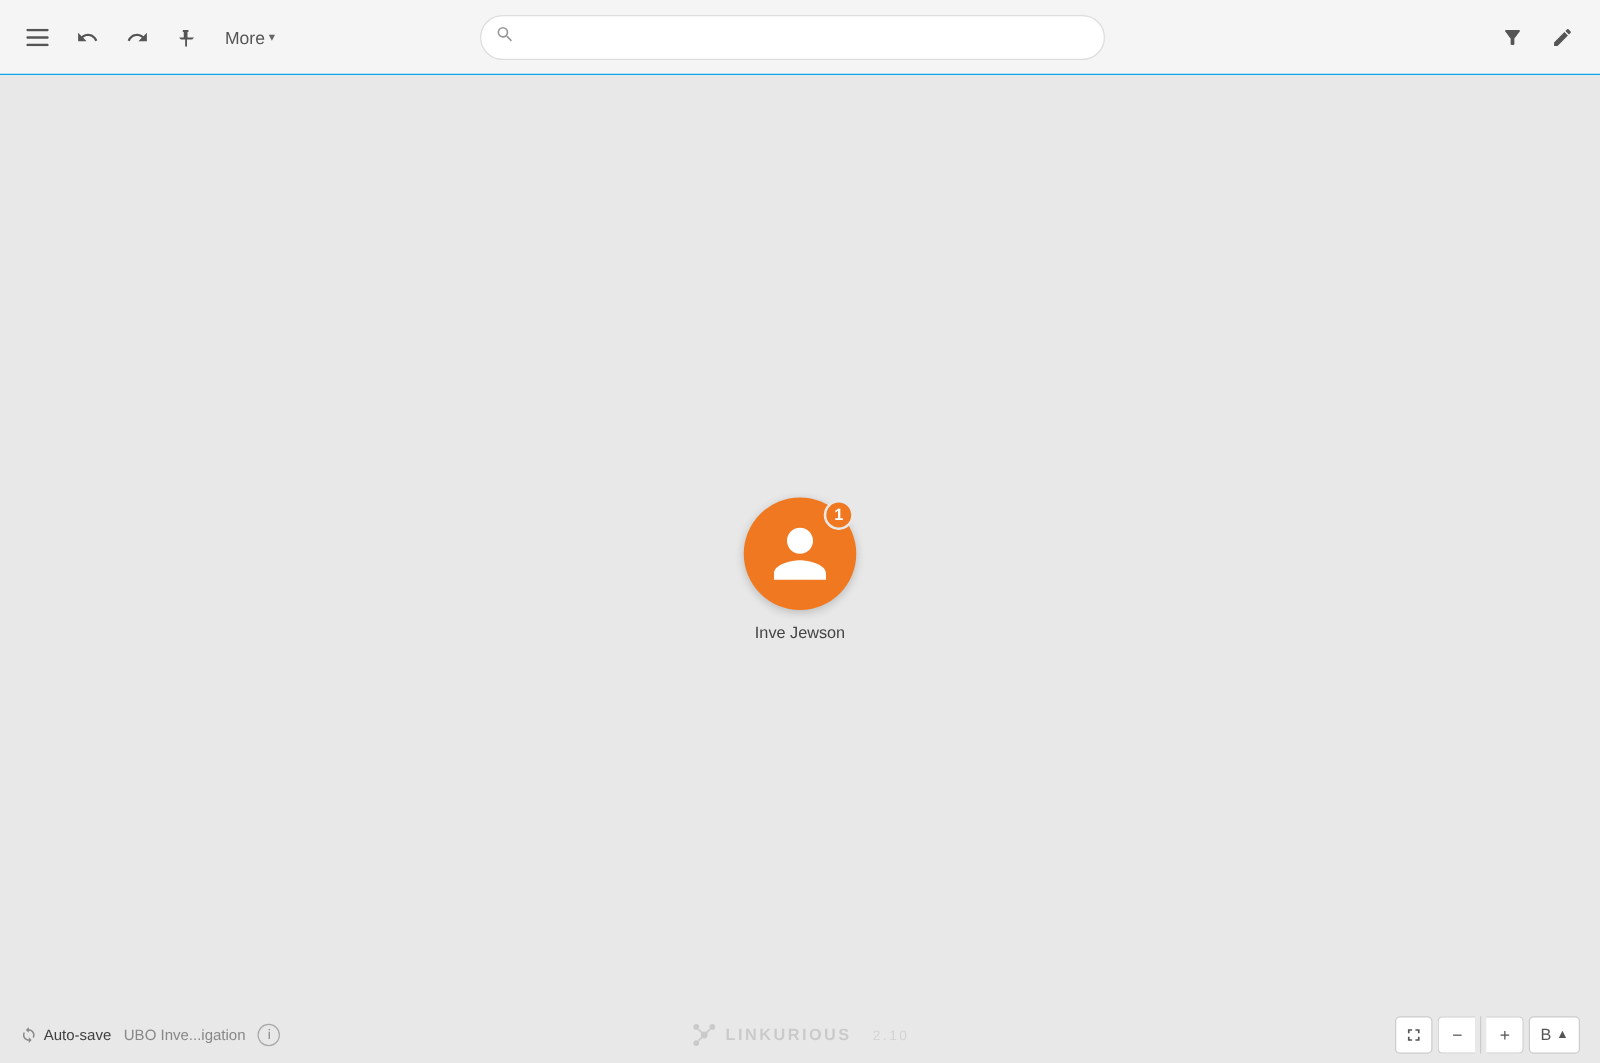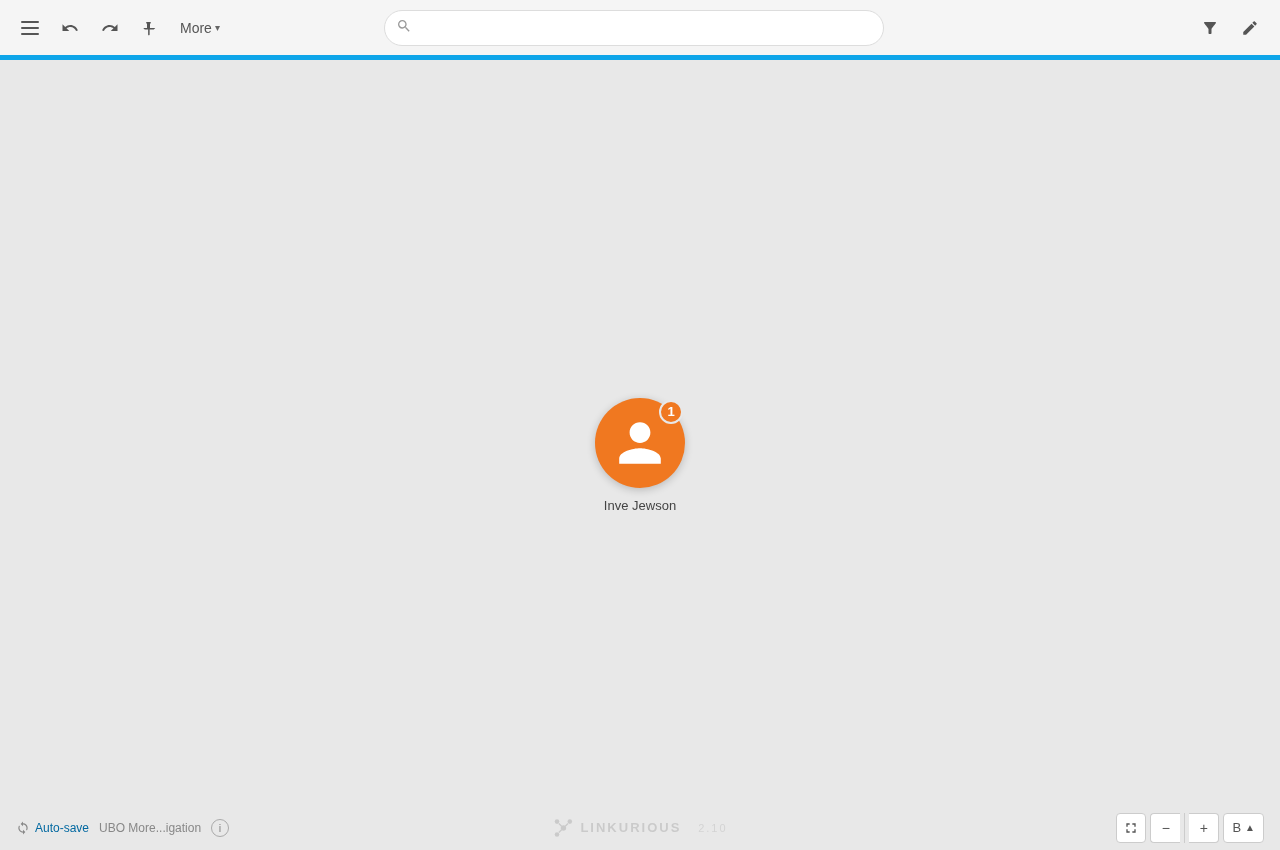--- a/index.html
+++ b/index.html
@@ -12,21 +12,21 @@
       overflow: hidden;
       position: relative;
     }
 
     
     #toolbar {
       position: absolute;
       top: 0; left: 0; right: 0;
       height: 60px;
       background: #f5f5f5;
-      border-bottom: 5px solid #0ea5e9;
+      border-bottom: 1px solid #0ea5e9;
       display: flex;
       align-items: center;
       padding: 0 12px;
       gap: 4px;
       z-index: 10;
     }
 
     .toolbar-btn {
       background: none;
       border: none;
@@ -152,21 +152,21 @@
     .bottom-left {
       display: flex;
       align-items: center;
       gap: 10px;
     }
 
     .autosave-wrap {
       display: flex;
       align-items: center;
       gap: 5px;
-      color: #0369a1;
+      color: #404040;
       font-size: 12px;
     }
 
     .investigation-name {
       font-size: 12px;
       color: #888;
     }
 
     .info-btn {
       width: 18px;
@@ -359,21 +359,21 @@
 
     <div class="autosave-wrap">
       <span class="autosave-icon">
         <svg width="14" height="14" viewBox="0 0 24 24" fill="#888">
           <path d="M12 4V1L8 5l4 4V6c3.31 0 6 2.69 6 6 0 1.01-.25 1.97-.7 2.8l1.46 1.46C19.54 15.03 20 13.57 20 12c0-4.42-3.58-8-8-8zm0 14c-3.31 0-6-2.69-6-6 0-1.01.25-1.97.7-2.8L5.24 7.74C4.46 8.97 4 10.43 4 12c0 4.42 3.58 8 8 8v3l4-4-4-4v3z"></path>
         </svg>
       </span>
       <span>Auto-save</span>
     </div>
 
-    <span class="investigation-name">UBO More...igation</span>
+    <span class="investigation-name">UBO Inve...igation</span>
 
     <button class="info-btn">i</button>
   </div>
 
   <div class="logo-wrap">
     <svg width="22" height="22" viewBox="0 0 24 24" fill="#888">
       <circle cx="12" cy="12" r="3"></circle>
       <circle cx="5" cy="5" r="2.5"></circle>
       <circle cx="19" cy="5" r="2.5"></circle>
       <circle cx="5" cy="19" r="2.5"></circle>

